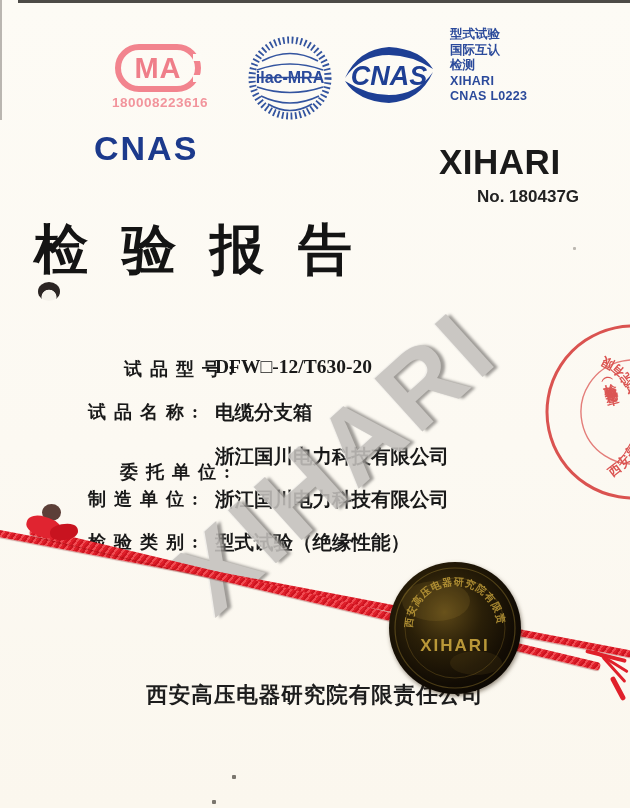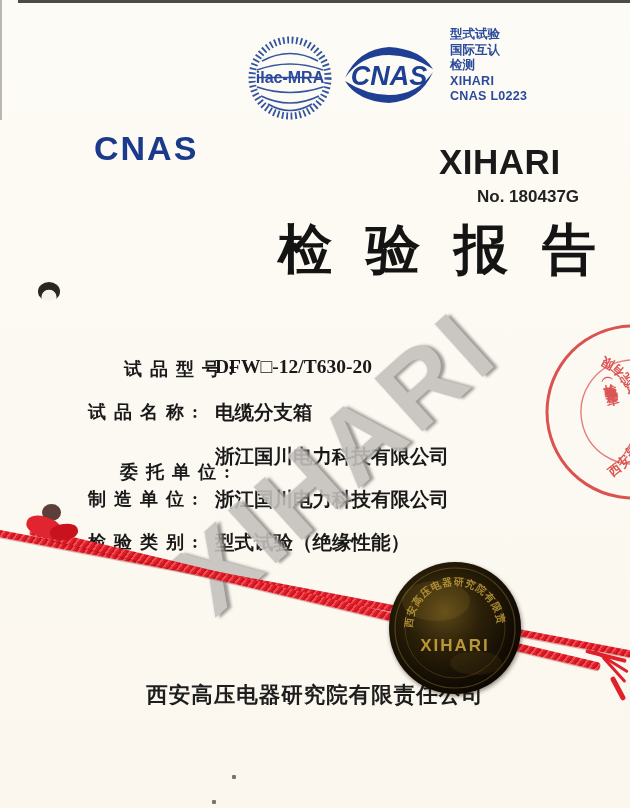--- a/index.html
+++ b/index.html
@@ -25,21 +25,21 @@
   .cma-num{margin-top:3px;font-size:13.5px;font-weight:700;color:#f2949c;letter-spacing:.5px;}
   .ilac{left:245px;top:34px;}
   .cnas{left:341px;top:42px;}
   .accred{left:450px;top:27px;width:120px;color:#2b4a9b;font-size:12.5px;line-height:15.5px;font-weight:600;}
   .accred .en{font-weight:800;letter-spacing:.3px;}
   .chptl{left:94px;top:129px;font-size:34px;font-weight:800;color:#1c3a8c;letter-spacing:2px;}
   .xihari{left:439px;top:142px;font-size:35px;font-weight:900;color:#1a1a1a;letter-spacing:.5px;}
   .report-no{left:477px;top:187px;font-size:17px;color:#222;font-weight:600;}
 
   
-  .title{left:0;right:0;top:214px;text-align:right;font-size:54px;font-weight:800;color:#141414;
+  .title{left:0;right:0;top:214px;text-align:left;font-size:54px;font-weight:800;color:#141414;
       letter-spacing:34px;text-indent:34px;z-index:2;font-family:"Liberation Serif","DejaVu Serif",serif;}
 
   
   .watermark{left:-10px;top:400px;width:720px;text-align:center;z-index:1;
       transform:rotate(-42deg);transform-origin:356px 80px;
       font-size:104px;font-weight:800;font-style:normal;color:#c4c1bd;opacity:.88;letter-spacing:6px;
       text-shadow:3px 3px 3px #928f8b,-1px -1px 1px #efede9;}
 
   
   .field{z-index:2;font-family:"Liberation Serif","DejaVu Serif",serif;color:#191919;}
@@ -79,20 +79,28 @@
   <div class="abs top-edge"></div>
   <div class="abs left-edge"></div>
   <div class="abs punch-hole"></div>
   <div class="abs punch-hole2"></div>
   <div class="abs speck" style="left:232px;top:775px;"></div>
   <div class="abs speck" style="left:212px;top:800px;"></div>
   <div class="abs speck" style="left:573px;top:247px;width:3px;height:3px;opacity:.4;"></div>
 
   <div class="abs watermark">XIHARI</div>
 
+  <div class="abs cma">
+    <div class="cma-box">
+      <span class="cma-ma">MA</span>
+      <span class="cma-gap" style="top:4px;"></span>
+      <span class="cma-gap" style="bottom:4px;"></span>
+    </div>
+    <div class="cma-num">180008223616</div>
+  </div>
 
   <div class="abs cnas">
     <svg width="96" height="66" viewBox="0 0 96 66">
       <path d="M4,36 Q17,7 48,5 Q80,7 92,27 Q70,13 48,13 Q20,13 4,36 Z" fill="#1e3f94"></path>
       <path d="M92,30 Q79,59 48,61 Q16,59 4,39 Q26,53 48,53 Q76,53 92,30 Z" fill="#1e3f94"></path>
       <text x="48" y="43" text-anchor="middle" font-size="27" font-weight="900" font-style="italic" fill="#1e3f94" font-family="Liberation Sans, sans-serif">CNAS</text>
     </svg>
   </div>
 
   <div class="abs ilac">

